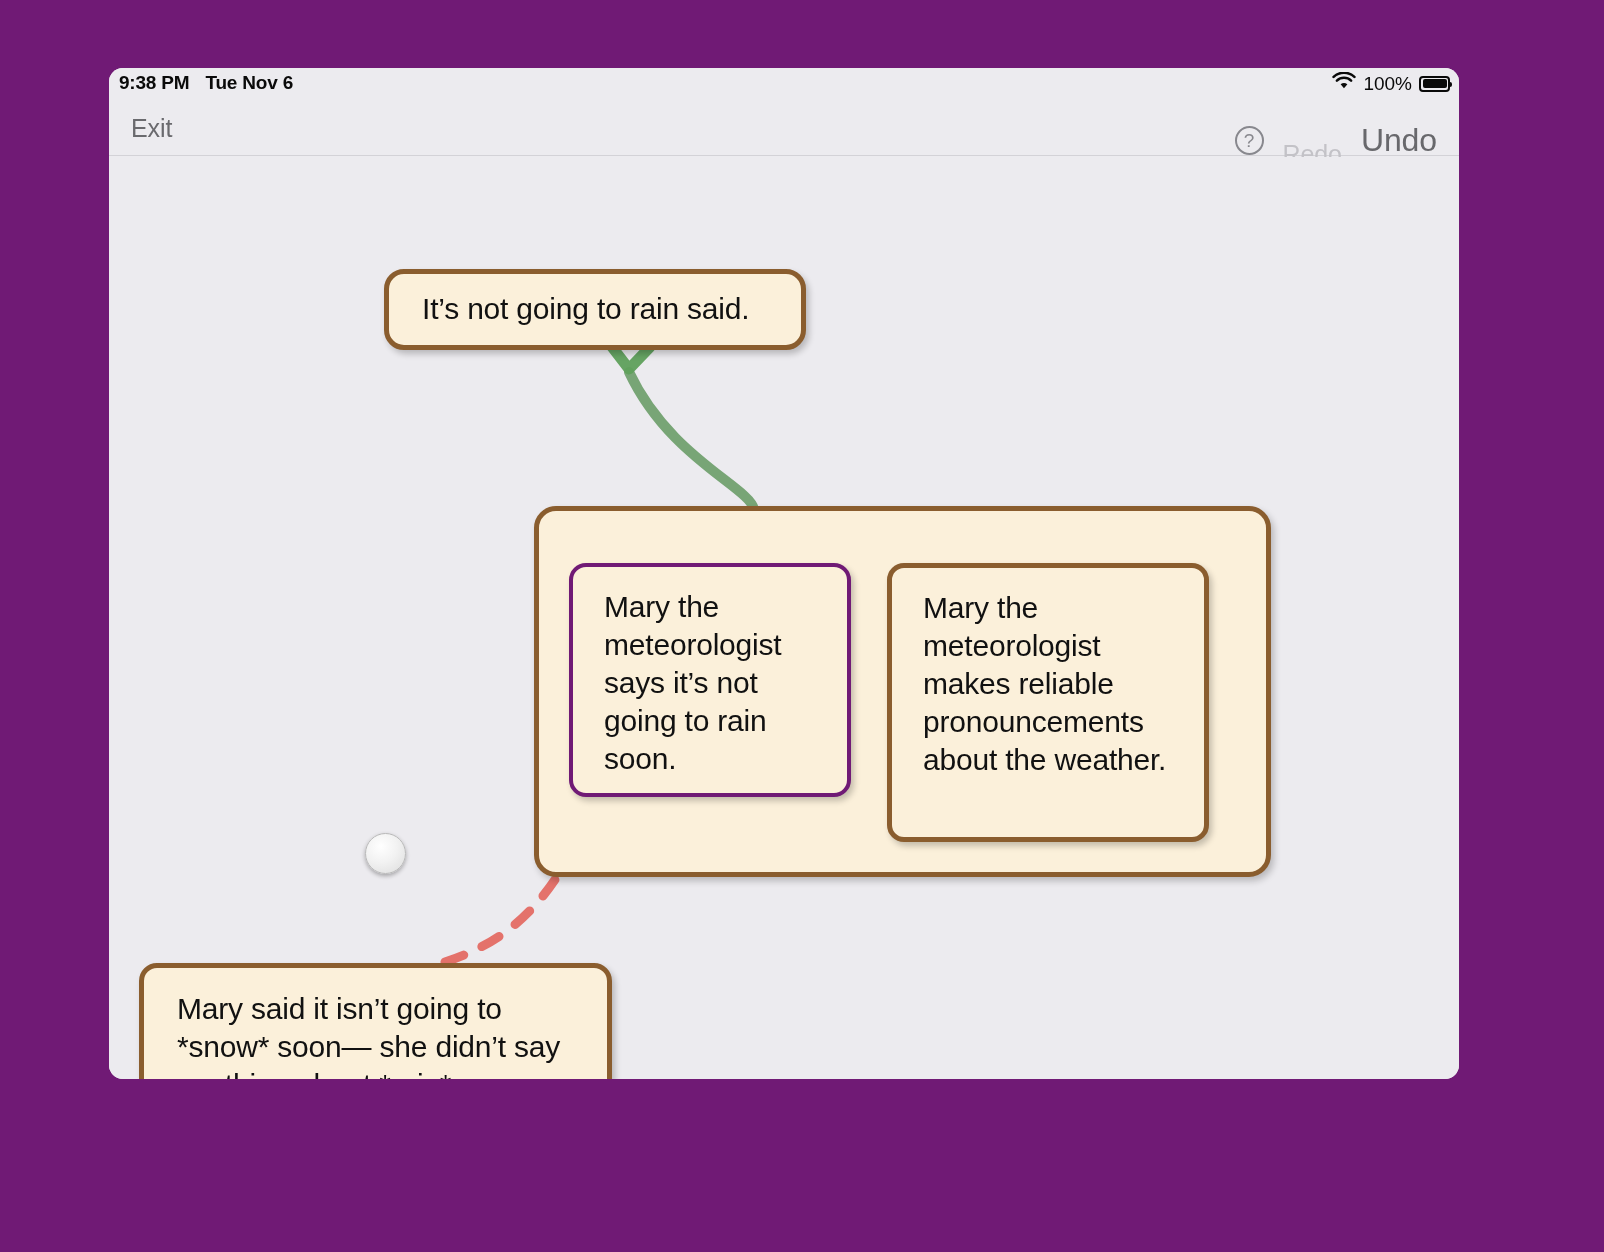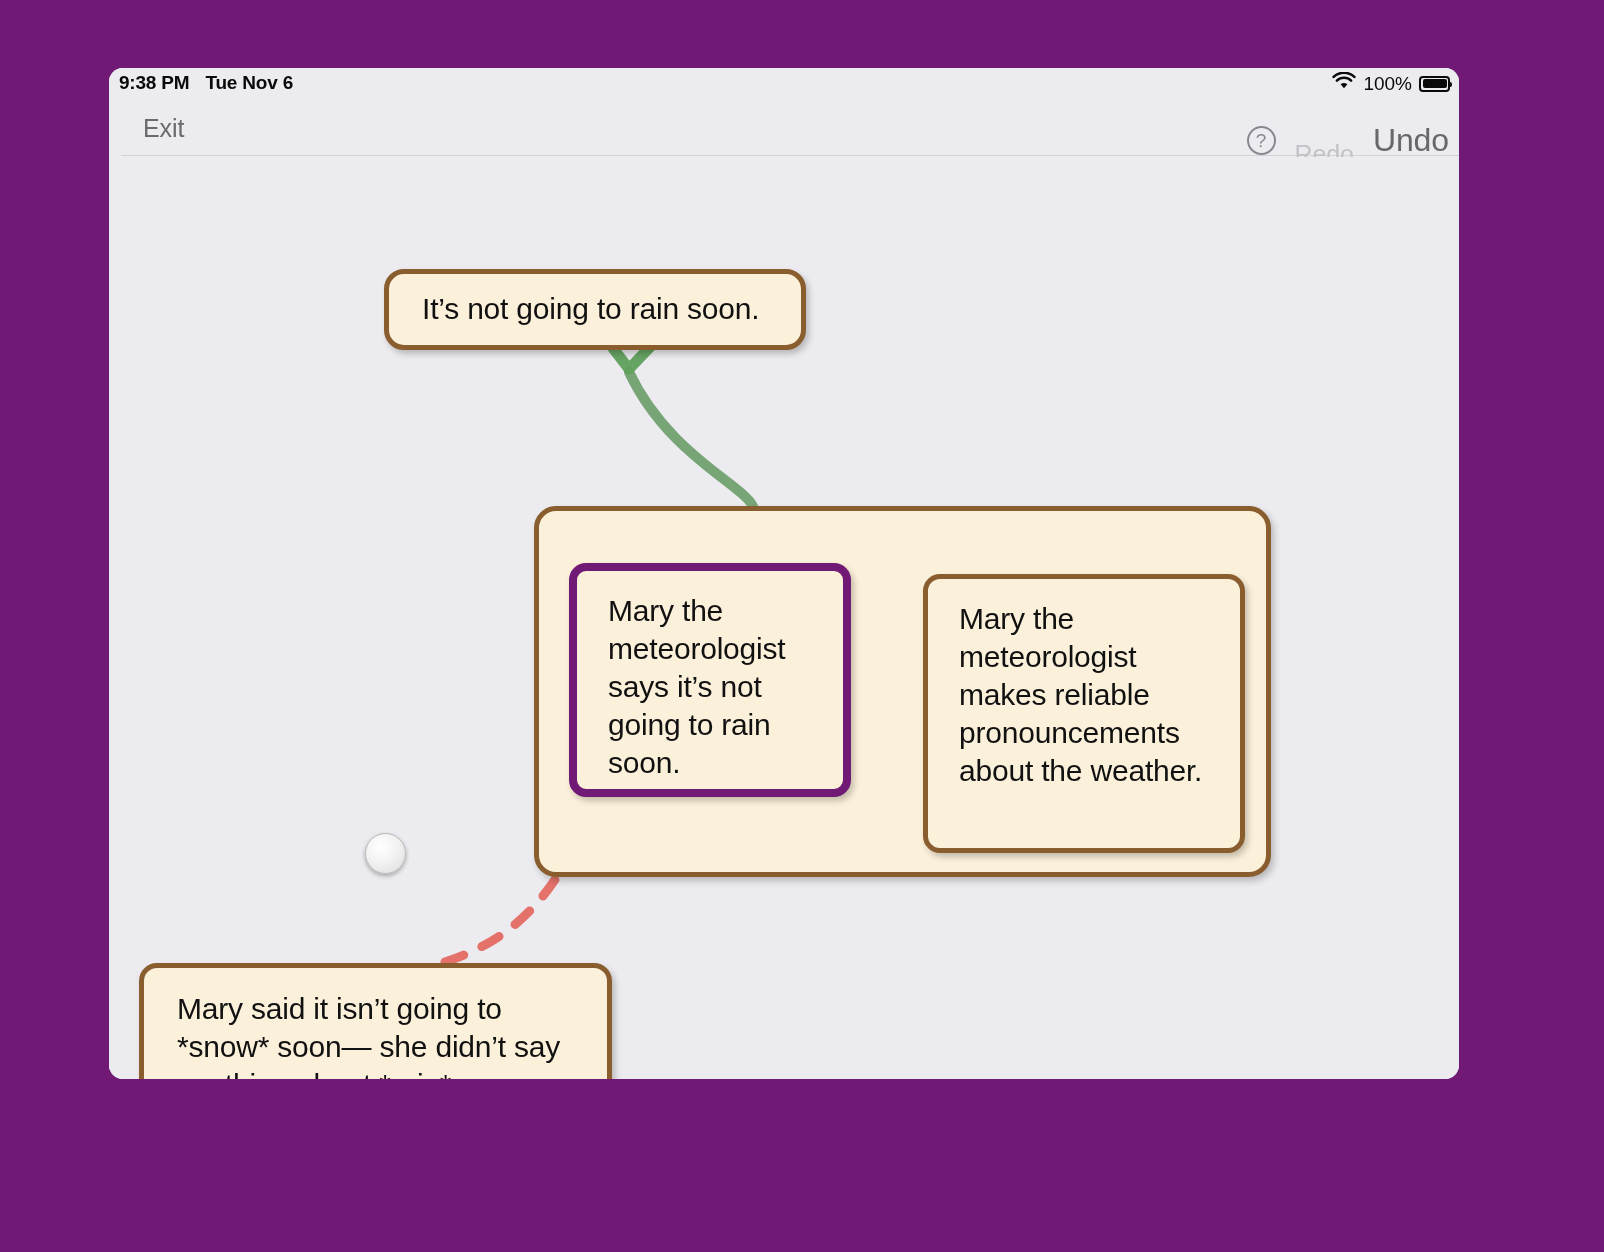--- a/index.html
+++ b/index.html
@@ -87,21 +87,21 @@
     left: 1.5px; top: 1.5px;
     bottom: 1.5px;
     width: calc(100% - 3px);
     background: #0a0a0a;
     border-radius: 2px;
   }
 
   
   #nav-bar {
     position: absolute;
-    left: 12px;
+    left: 0;
     top: 35px;
     width: 100%;
     height: 53px;
     background: #ECEBEF;
     border-bottom: 1px solid #D3D2D7;
     box-sizing: border-box;
   }
   #exit-button {
     position: absolute;
     left: 22px;
@@ -221,43 +221,42 @@
   }
 
   #card-premise-1 {
     left: 30px;
     top: 52px;
     width: 282px;
     height: 234px;
     border-radius: 17px;
     position: absolute;
     background: #FBF0DA;
-    border: 8px solid #701a75;
+    border: 4px solid #701a75;
     box-sizing: border-box;
     box-shadow: 3px 4px 6px rgba(0,0,0,0.22);
   }
   #card-premise-1 .card-text {
     position: absolute;
     left: 31px;
     top: 21px;
     width: 220px;
   }
 
   #card-premise-2 {
-    left: 384px;
+    left: 348px;
     top: 52px;
     width: 322px;
     height: 279px;
     border-radius: 17px;
     position: absolute;
     background: #FBF0DA;
     border: 5px solid #8A5D2E;
     box-sizing: border-box;
     box-shadow: 3px 4px 6px rgba(0,0,0,0.22);
-    margin-top: 11px;
   }
   #card-premise-2 .card-text {
     position: absolute;
     left: 31px;
     top: 21px;
     width: 260px;
   }
 
   #card-objection {
     left: 30px;
@@ -332,21 +331,21 @@
           <path d="M 500 186 L 520 212 L 541 190" stroke="#5FA05B" stroke-width="11" fill="none" stroke-linecap="round" stroke-linejoin="round" opacity="0.95"></path>
         </g>
 
         <g>
           <path d="M 336 805 C 380 790 450 760 490 625" stroke="#E3675F" stroke-width="9" fill="none" stroke-linecap="round" stroke-dasharray="20 20" opacity="0.92"></path>
           <path d="M 477 597 L 492 622 L 509 602" stroke="#E3675F" stroke-width="11" fill="none" stroke-linecap="round" stroke-linejoin="round" opacity="0.95"></path>
         </g>
       </svg>
 
       <div class="card" id="card-conclusion">
-        <div class="card-text">It’s not going to rain soon.</div>
+        <div class="card-text">It’s not going to rain said.</div>
       </div>
 
       <div id="group-box">
         <div class="card" id="card-premise-1">
           <div class="card-text">Mary the meteorologist says it’s not going to rain soon.</div>
         </div>
         <div class="card" id="card-premise-2">
           <div class="card-text">Mary the meteorologist makes reliable pronouncements about the weather.</div>
         </div>
       </div>

